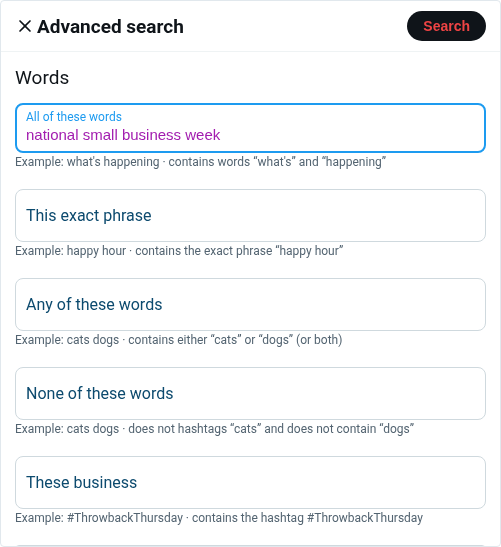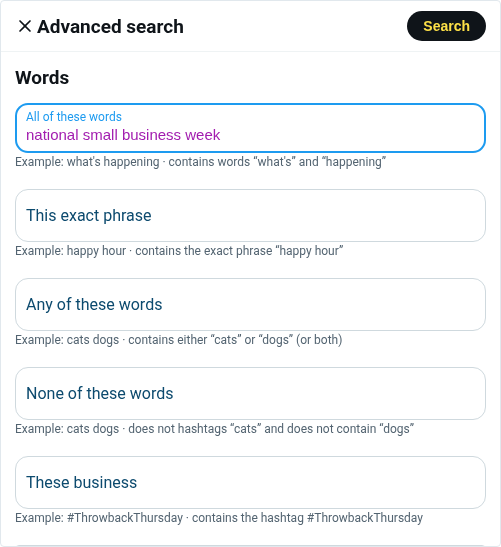--- a/index.html
+++ b/index.html
@@ -29,40 +29,40 @@
       justify-content: center;
     }
     .title {
       font-size: 19px;
       font-weight: 700;
       color: #0f1419;
       flex: 1;
     }
     .search-btn {
       background: #0f1419;
-      color: #fde047;
+      color: #ef4444;
       border: none;
       border-radius: 9999px;
       padding: 7px 16px;
       font-size: 14px;
       font-weight: 700;
       cursor: pointer;
     }
     .content {
       padding: 8px 14px 0 14px;
     }
     .section-title {
       font-size: 19px;
-      font-weight: 700;
+      font-weight: 400;
       color: #0f1419;
       margin: 6px 0 14px 0;
     }
     .field {
       border: 1px solid #cfd9de;
-      border-radius: 13px;
+      border-radius: 8px;
       padding: 8px 10px;
       margin-bottom: 2px;
     }
     .field.active {
       border: 2px solid #1d9bf0;
       padding: 5px 9px 7px 9px;
     }
     .field-label {
       font-size: 12px;
       color: #536471;

